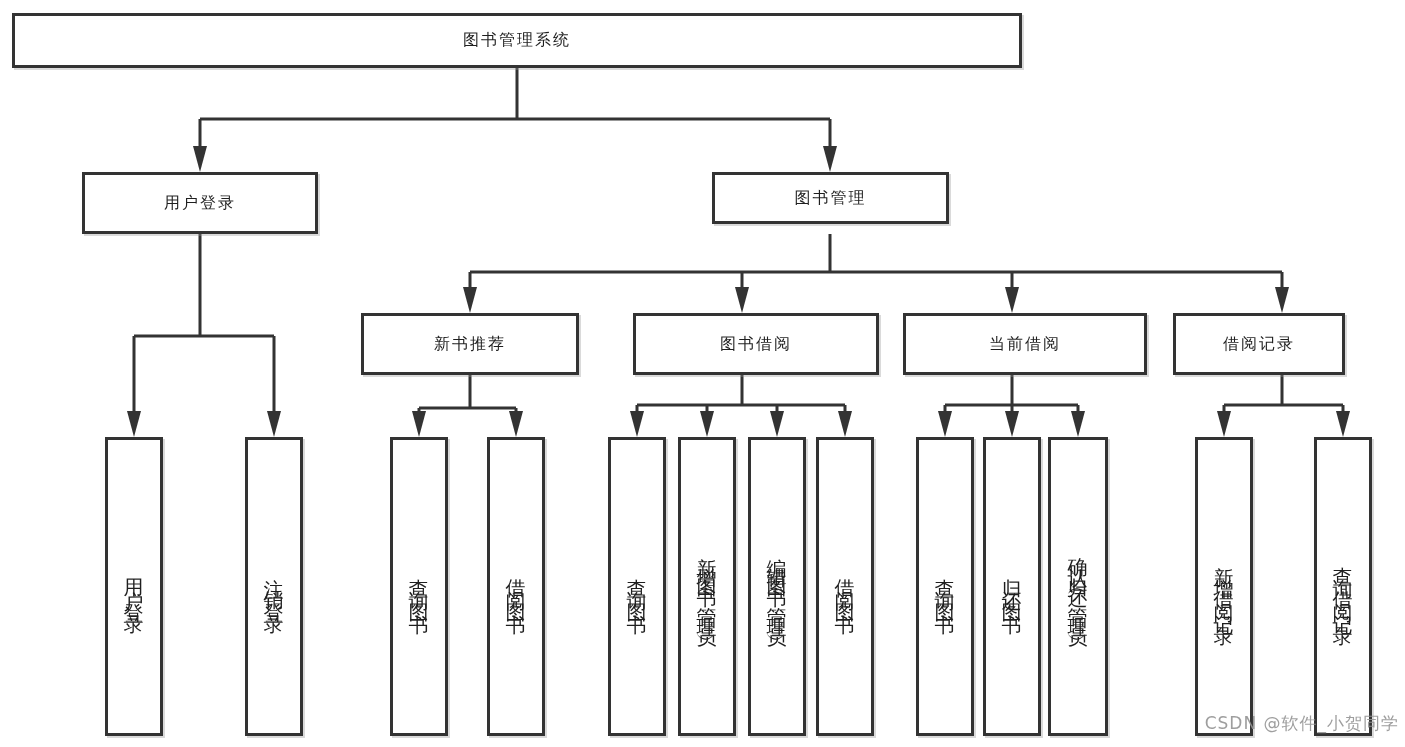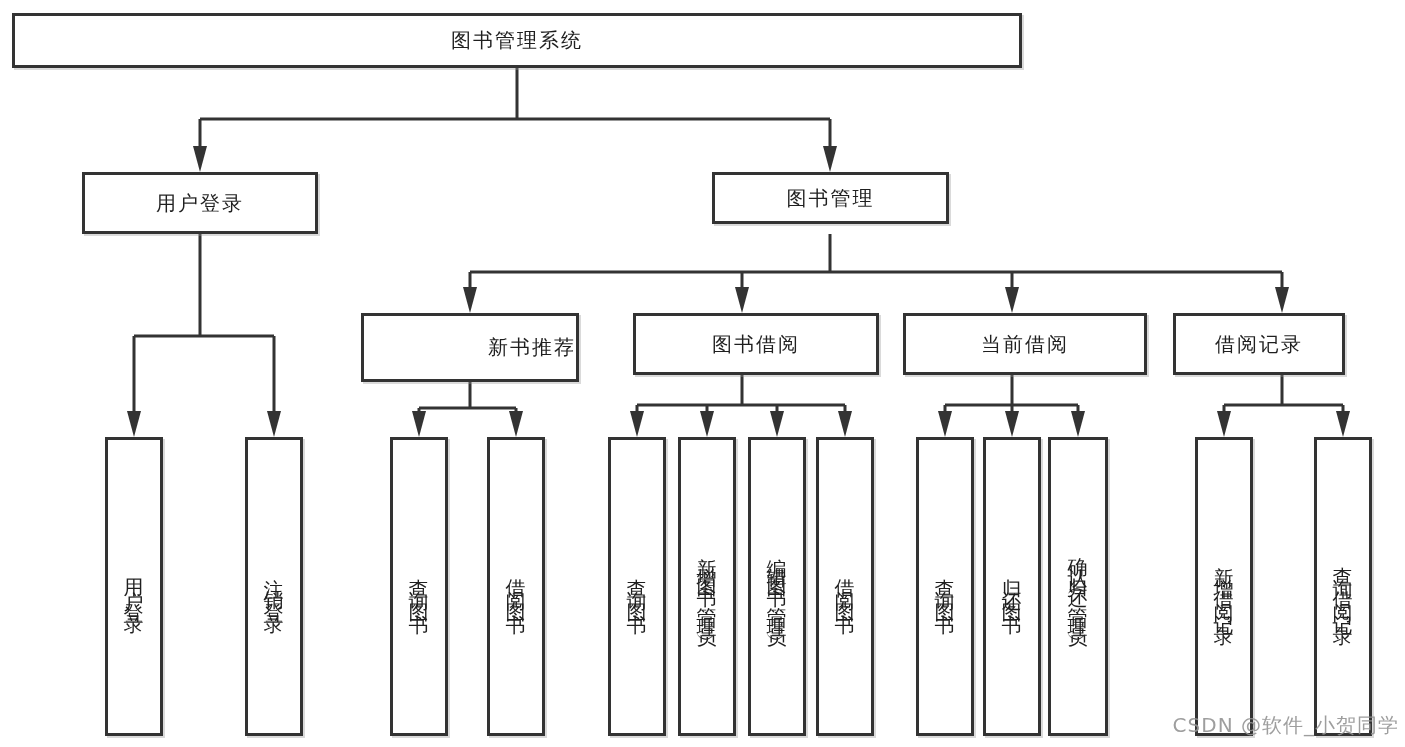--- a/index.html
+++ b/index.html
@@ -27,41 +27,41 @@
     background: #ffffff;
     border: 3px solid #333333;
     display: flex;
     align-items: center;
     justify-content: center;
     color: #1f1f1f;
     z-index: 2;
     box-shadow: 2px 2px 0 rgba(150,150,150,0.35);
   }
   .hnode {
-    font-size: 20px;
+    font-size: 16px;
     letter-spacing: 2px;
   }
   .leaf span {
     writing-mode: vertical-rl;
     text-orientation: mixed;
     font-size: 20px;
     letter-spacing: 12px;
     line-height: 1;
     color: #1f1f1f;
     white-space: nowrap;
   }
   .leaf.long span {
     letter-spacing: 10px;
   }
   .watermark {
     position: absolute;
     z-index: 5;
     right: 6px;
     top: 712px;
-    font-size: 20px;
+    font-size: 17px;
     color: rgba(148,148,148,0.9);
     letter-spacing: 1px;
     white-space: nowrap;
   }
 </style>
 </head>
 <body>
 
 <div class="canvas">
 
@@ -102,21 +102,21 @@
     <span>图书管理系统</span>
   </div>
 
   <div class="node hnode" style="left:82px; top:172px; width:236px; height:62px;">
     <span>用户登录</span>
   </div>
   <div class="node hnode" style="left:712px; top:172px; width:237px; height:52px;">
     <span>图书管理</span>
   </div>
 
-  <div class="node hnode" style="left:361px; top:313px; width:218px; height:69px;justify-content:flex-end;">
+  <div class="node hnode" style="left:361px; top:313px; width:218px; height:62px;">
     <span>新书推荐</span>
   </div>
   <div class="node hnode" style="left:633px; top:313px; width:246px; height:62px;">
     <span>图书借阅</span>
   </div>
   <div class="node hnode" style="left:903px; top:313px; width:244px; height:62px;">
     <span>当前借阅</span>
   </div>
   <div class="node hnode" style="left:1173px; top:313px; width:172px; height:62px;">
     <span>借阅记录</span>

